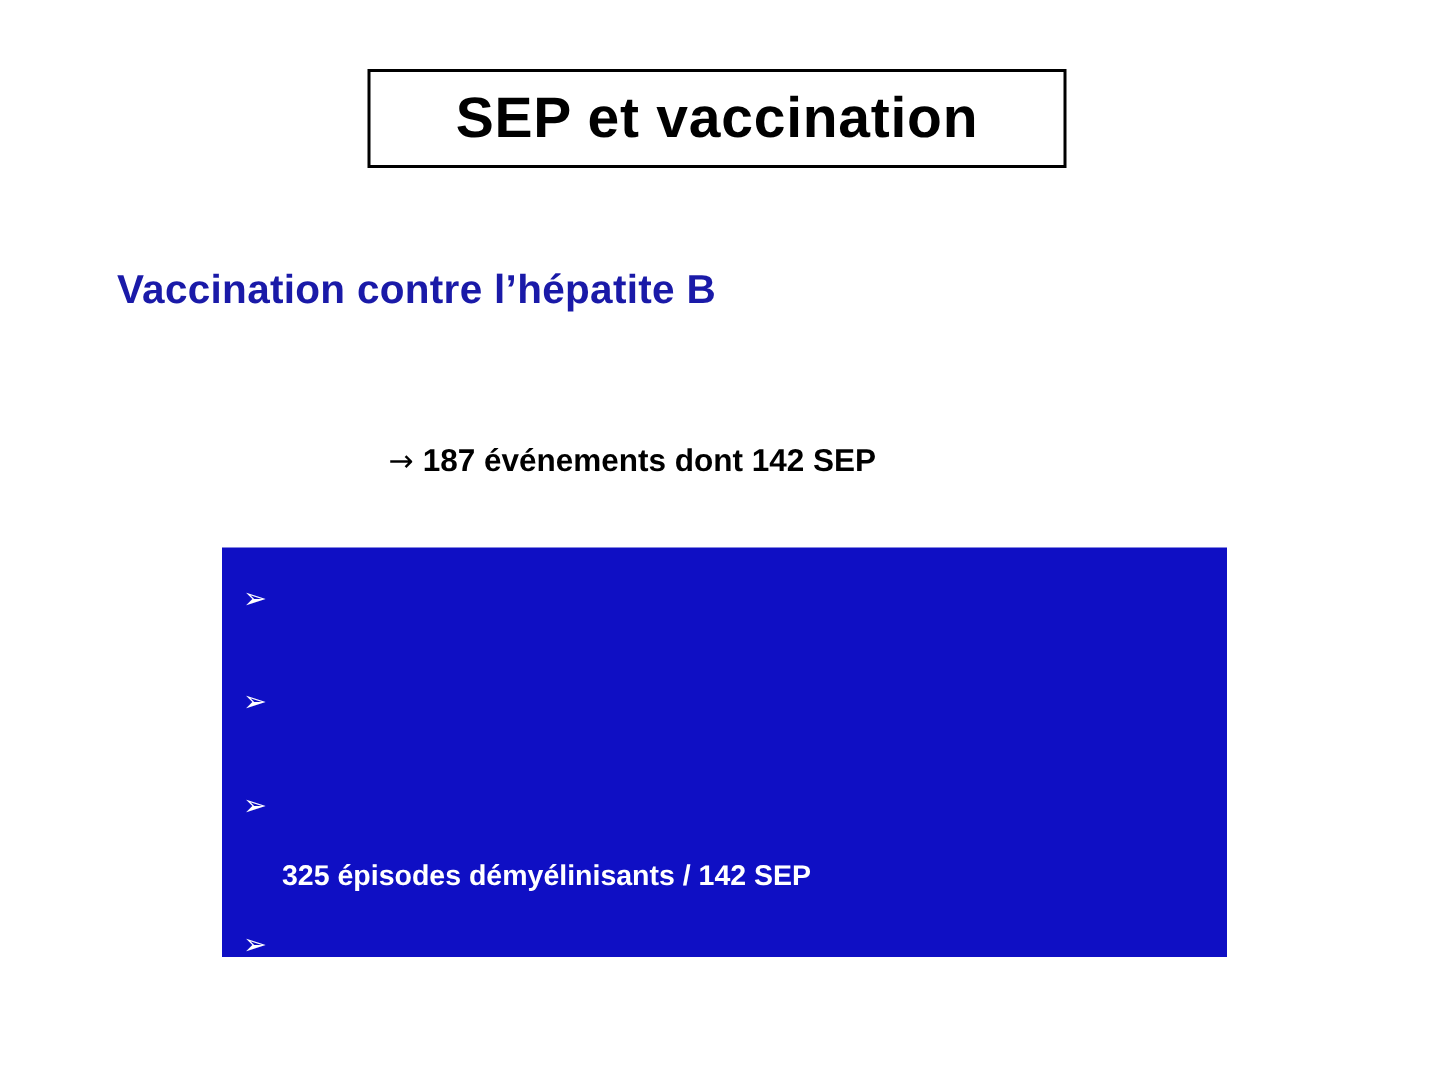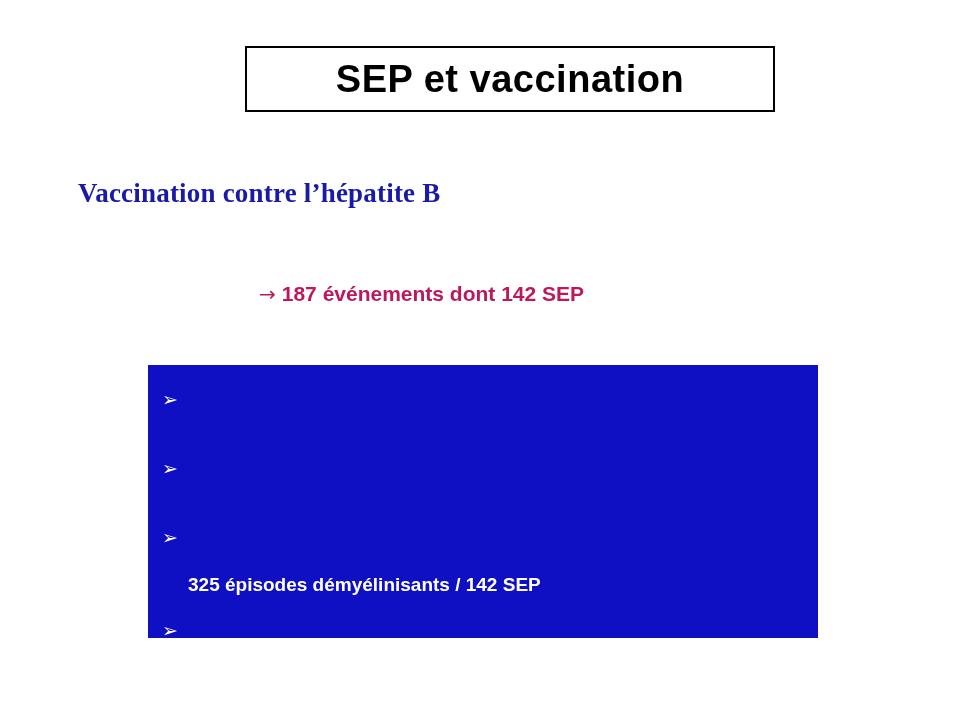--- a/index.html
+++ b/index.html
@@ -19,21 +19,21 @@
     position: absolute;
     inset: 0;
     background: #ffffff;
   }
 
   
   .title-box {
     position: absolute;
     left: 245px;
     top: 46px;
-    width: 530px;
+    width: 466px;
     height: 66px;
     border: 2px solid #000000;
     background: #ffffff;
     box-sizing: border-box;
     display: flex;
     align-items: center;
     justify-content: center;
   }
   .title-text {
     font-size: 38px;
@@ -47,42 +47,41 @@
   
   .heading {
     position: absolute;
     left: 78px;
     top: 178px;
     font-size: 27px;
     font-weight: bold;
     color: #1a1aa8;
     letter-spacing: 0.2px;
     white-space: nowrap;
-    font-family: Liberation Serif, serif;
   }
 
   
   .subline {
     position: absolute;
     left: 78px;
     top: 246px;
     font-size: 19px;
     font-weight: bold;
     color: #1c1c1c;
     white-space: nowrap;
   }
 
   
   .arrowline {
     position: absolute;
     left: 259px;
-    top: 282px;
+    top: 295px;
     font-size: 21px;
     font-weight: bold;
-    color: #be185d;
+    color: #000000;
     white-space: nowrap;
   }
   .arrowline .arrow-glyph {
     font-family: "DejaVu Sans", sans-serif;
     font-weight: normal;
     font-size: 20px;
     padding-right: 6px;
   }
 
   

